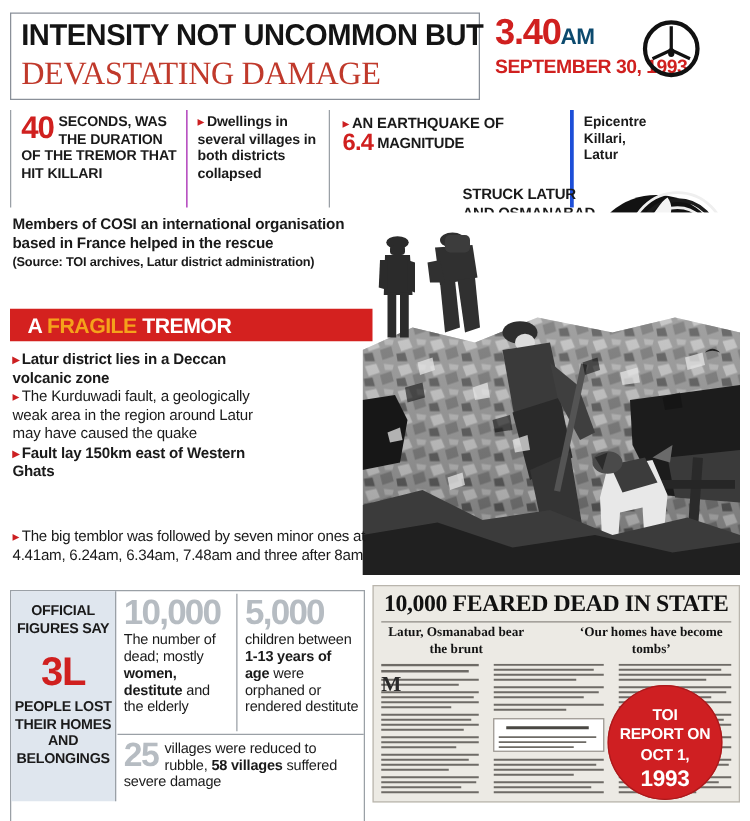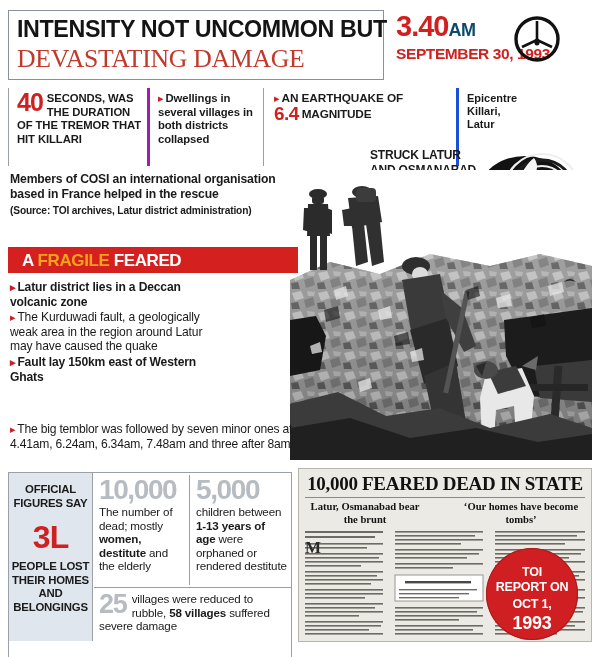--- a/index.html
+++ b/index.html
@@ -26,21 +26,21 @@
   .time-wrap{position:absolute;left:388px;top:2px;width:130px;}
   .time-main{font-size:29px;font-weight:bold;letter-spacing:-1px;line-height:1;}
   .time-main .t-num{color:#d0201f;}
   .time-main .t-ampm{color:#0c4a6e;font-size:18px;letter-spacing:-0.5px;}
   .time-date{margin-top:4px;font-size:15.5px;font-weight:bold;color:#d0201f;letter-spacing:-0.4px;white-space:nowrap;}
   .seismo{position:absolute;left:504px;top:4px;width:50px;height:50px;}
 
   
   .factrow{position:absolute;left:8px;top:88px;width:584px;height:78px;}
   .fcol{position:absolute;top:0;height:78px;box-sizing:border-box;font-size:11.3px;line-height:13.6px;}
-  .fcol-1{left:0;width:142px;border-left:1px solid #9aa0a6;border-right:3px solid #a21caf;padding:4px 4px 0 8px;}
+  .fcol-1{left:0;width:142px;border-left:1px solid #9aa0a6;border-right:1px solid #a21caf;padding:4px 4px 0 8px;}
   .fcol-2{left:142px;width:114px;border-right:1px solid #9aa0a6;padding:4px 4px 0 8px;}
   .fcol-3{left:256px;width:184px;padding:4px 4px 0 10px;}
   .fcol-4{left:448px;width:58px;border-left:3px solid #1d4ed8;padding:4px 2px 0 8px;}
   .big40{font-size:25px;font-weight:bold;color:#d0201f;letter-spacing:-1px;float:left;
          line-height:22px;margin:-1px 4px 0 0;}
   .f1txt{font-weight:bold;color:#1a1a1a;letter-spacing:-0.1px;}
   .f2txt{font-weight:bold;color:#1a1a1a;letter-spacing:-0.1px;}
   .eq-line{font-weight:bold;color:#1a1a1a;font-size:11.8px;letter-spacing:-0.1px;}
   .mag-line{font-size:11.8px;font-weight:bold;color:#1a1a1a;margin-top:1px;letter-spacing:-0.2px;}
   .mag-num{font-size:19px;color:#d0201f;font-weight:bold;letter-spacing:-0.6px;vertical-align:-2px;}
@@ -277,21 +277,21 @@
       </g>
 
       <path d="M274 112 q6 -6 12 0 q-6 -3 -12 0" fill="#222"></path>
     </svg>
   </div>
 
   <div class="banner">
     <div class="banner-txt">
       <span class="w">A</span>
       <span class="y">FRAGILE</span>
-      <span class="w">FEARED</span>
+      <span class="w">TREMOR</span>
     </div>
   </div>
 
   <div class="geo">
     <div class="ln bold" style="width:196px;">
       <span class="arrow">▸</span><span>Latur district lies in a Deccan volcanic zone</span>
     </div>
     <div class="ln" style="width:196px;">
       <span class="arrow">▸</span><span>The Kurduwadi fault, a geologically weak area in the region around Latur may have caused the quake</span>
     </div>

